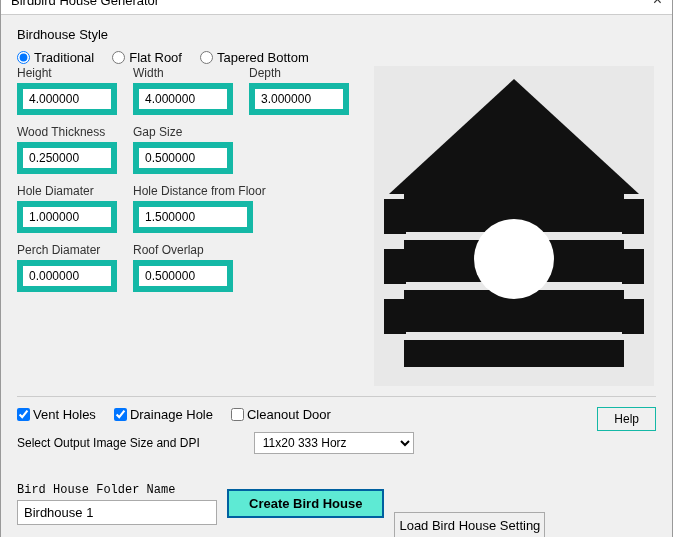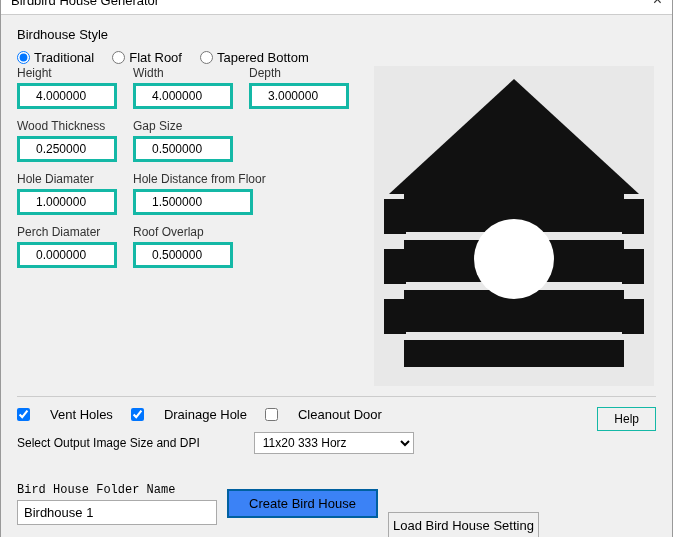--- a/index.html
+++ b/index.html
@@ -87,22 +87,22 @@
     .field-group {
       display: flex;
       flex-direction: column;
       gap: 3px;
     }
     .field-group label {
       font-size: 12px;
       color: #333;
     }
     .field-group input[type="text"] {
-      border: 3px solid #14b8a6;
-      padding: 3px 16px;
+      border: 6px solid #14b8a6;
+      padding: 3px 6px;
       font-size: 12px;
       width: 100px;
       background: #fff;
     }
     .field-group input[type="text"].wide {
       width: 120px;
     }
     .bottom-section {
       margin-top: 10px;
       border-top: 1px solid #ccc;
@@ -110,21 +110,21 @@
     }
     .checkbox-row {
       display: flex;
       align-items: center;
       gap: 18px;
       margin-bottom: 10px;
     }
     .checkbox-option {
       display: flex;
       align-items: center;
-      gap: 20px;
+      gap: 3px;
       cursor: pointer;
     }
     .output-row {
       display: flex;
       align-items: center;
       gap: 10px;
       margin-bottom: 10px;
       justify-content: space-between;
     }
     .output-label {
@@ -166,23 +166,23 @@
       gap: 10px;
       margin-top: 4px;
     }
     .action-row .folder-section {
       margin-bottom: 0;
     }
     .create-btn {
       padding: 5px 20px;
       font-size: 13px;
       border: 2px solid #0060a0;
-      background: #3b82f6;
-      cursor: pointer;
-      font-weight: normal;
+      background: #5eead4;
+      cursor: pointer;
+      font-weight: bold;
     }
     .load-btn {
       padding: 5px 4px;
       font-size: 13px;
       border: 1px solid #aaa;
       background: #f0f0f0;
       cursor: pointer;
       margin-top: 44px;
     }
   </style>

